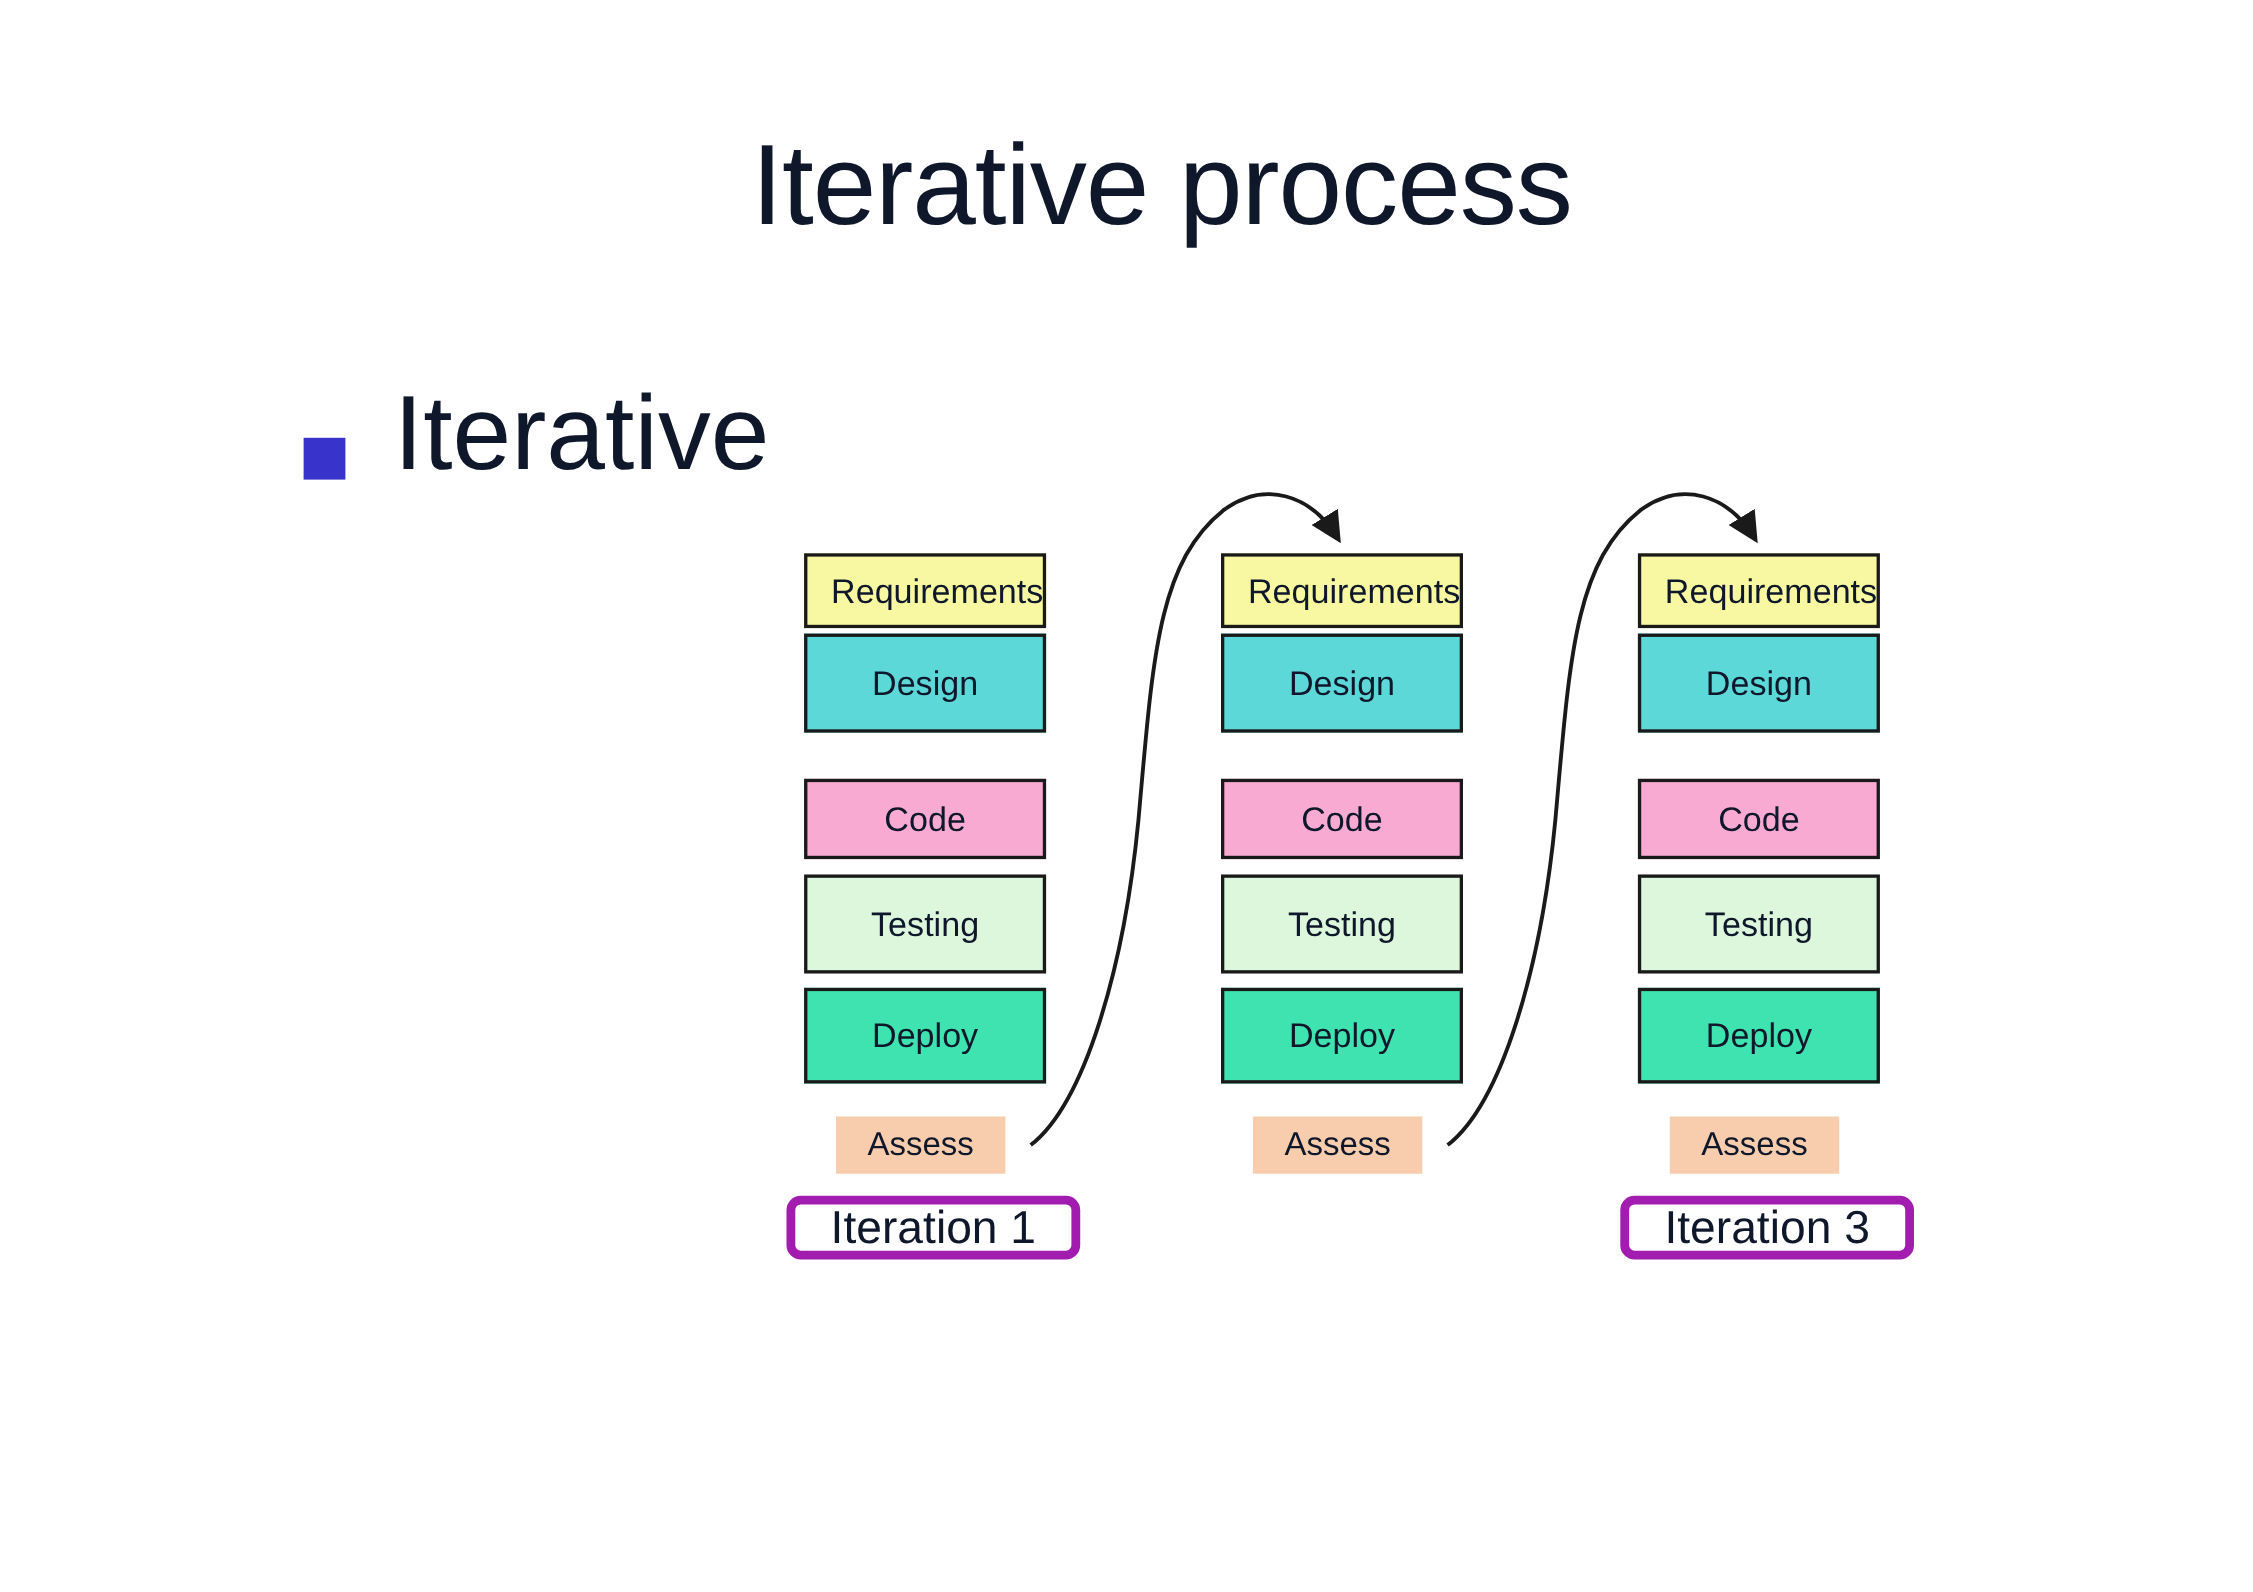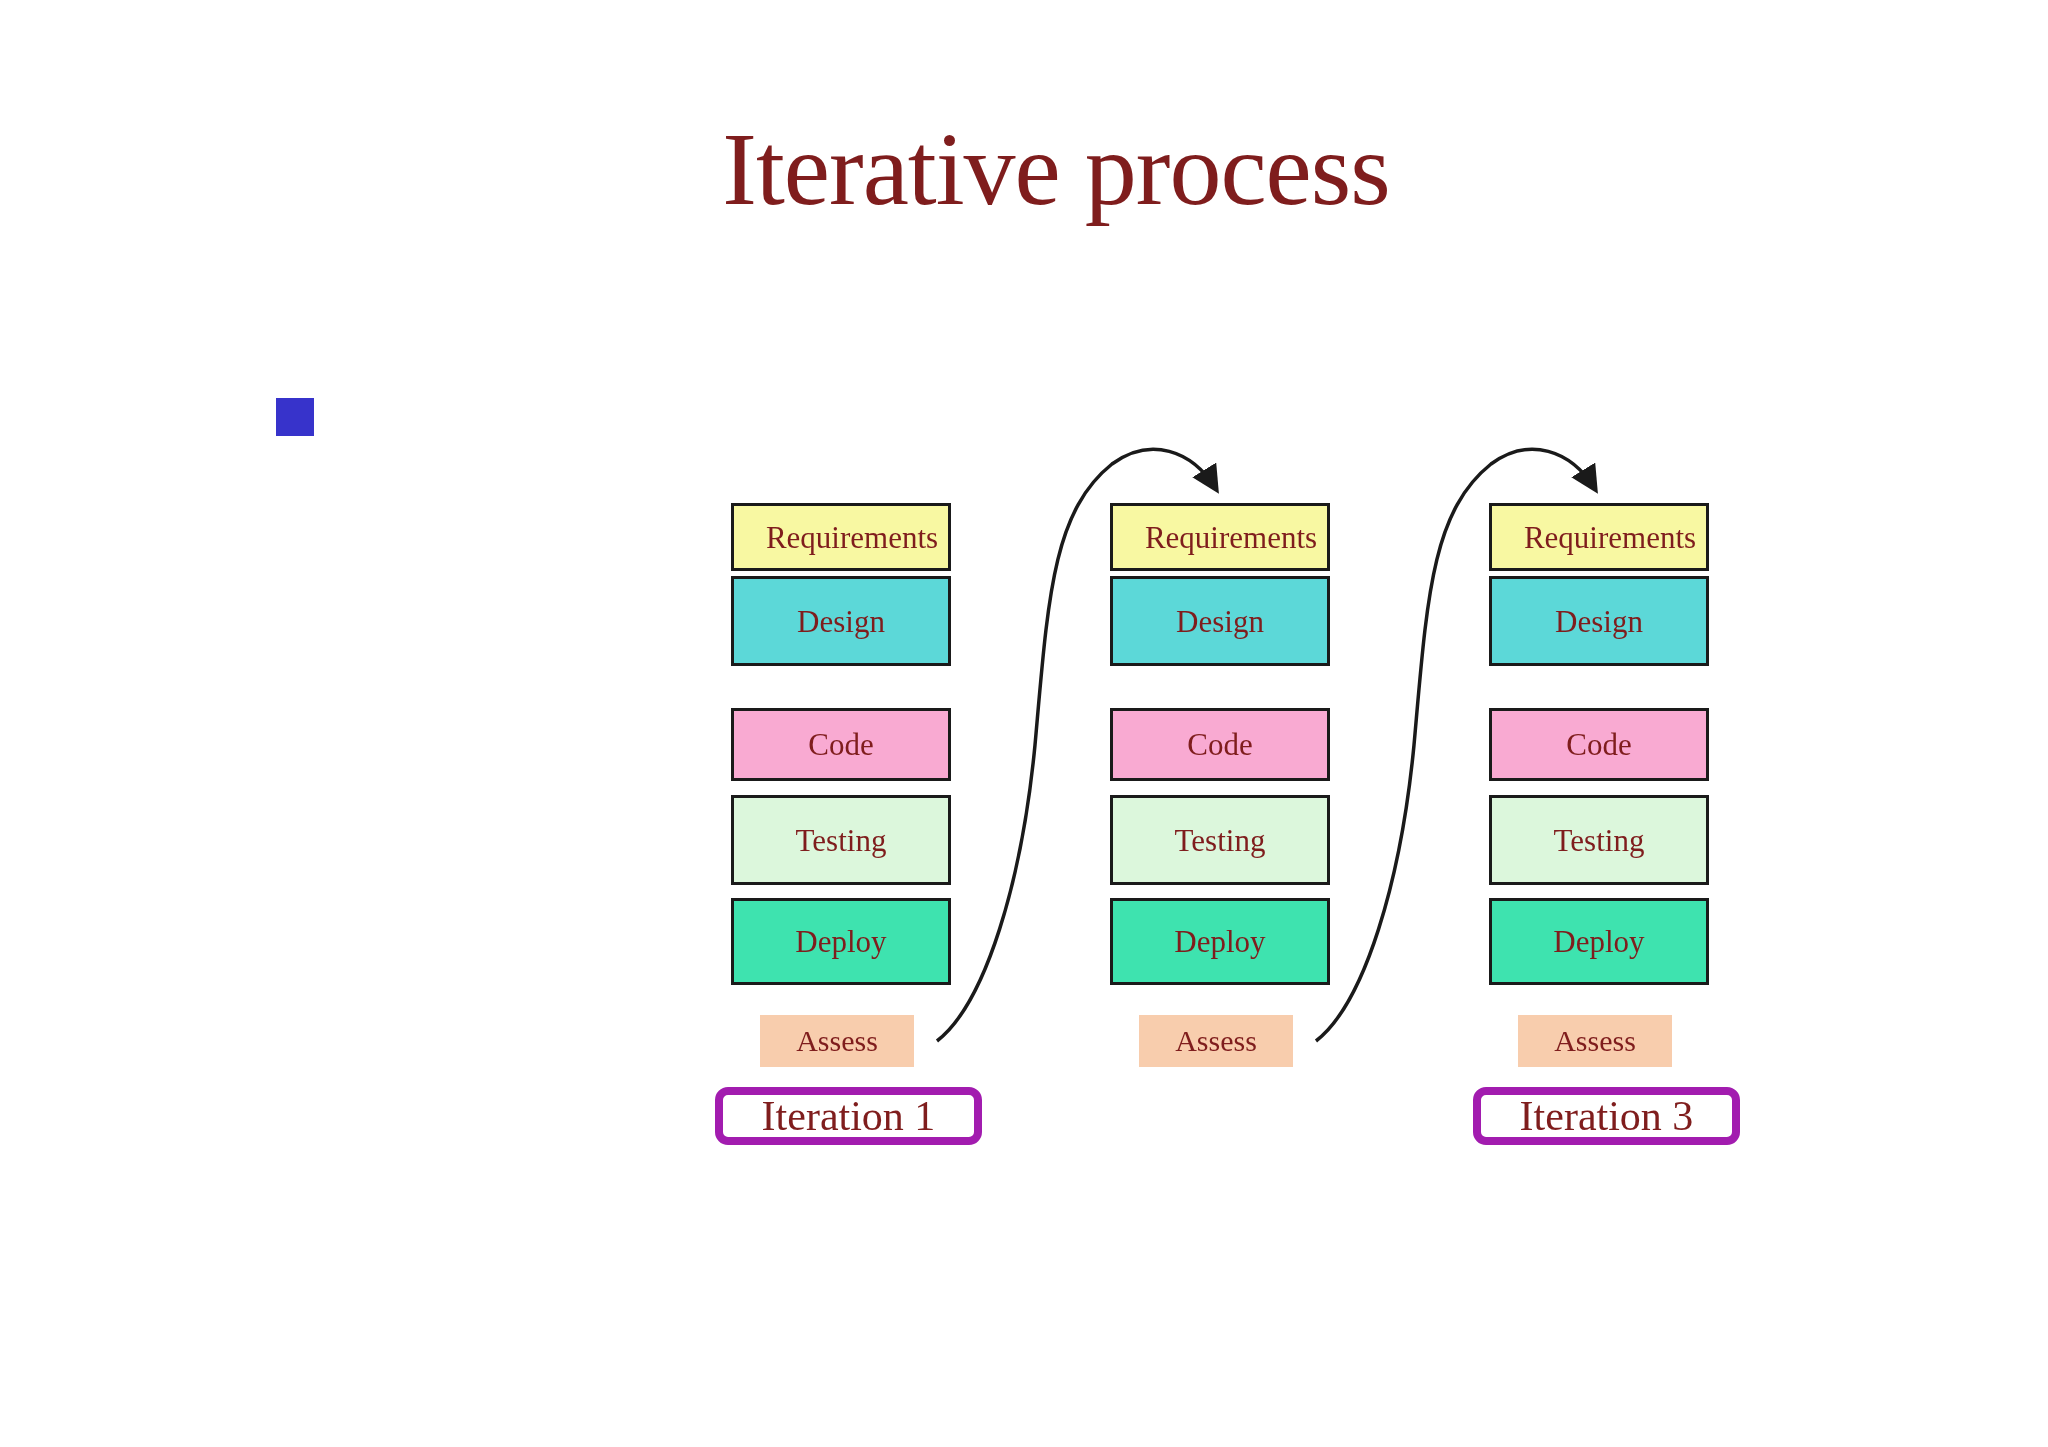--- a/index.html
+++ b/index.html
@@ -1,22 +1,22 @@
 <!DOCTYPE html>
 <html><head>
 <meta charset="utf-8">
 <style>
   html, body { margin: 0; padding: 0; background: #ffffff; }
   .slide {
     position: relative;
     width: 2048px;
     height: 1447px;
     background: #ffffff;
-    font-family: Liberation Serif, serif;
-    color: #7f1d1d;
+    font-family: Liberation Sans, sans-serif;
+    color: #0f172a;
     overflow: hidden;
   }
   .title {
     position: absolute;
     top: 117px;
     left: 1056px;
     transform: translateX(-50%);
     font-size: 104px;
     line-height: 1;
     white-space: nowrap;
@@ -96,20 +96,21 @@
   }
 </style>
 </head>
 <body>
 
 <div class="slide">
 
   <div class="title">Iterative process</div>
 
   <div class="bullet-square" style="background-color: rgb(55, 51, 203);"></div>
+  <div class="bullet-label">Iterative</div>
 
   <div class="col col-1">
     <div class="stage r0" style="background-color: rgb(248, 248, 162);">Requirements</div>
     <div class="stage r1" style="background-color: rgb(92, 216, 216);">Design</div>
     <div class="stage r2" style="background-color: rgb(249, 170, 210);">Code</div>
     <div class="stage r3" style="background-color: rgb(220, 247, 220);">Testing</div>
     <div class="stage r4" style="background-color: rgb(62, 227, 175);">Deploy</div>
     <div class="assess" style="background-color: rgb(248, 205, 173);">Assess</div>
     <div class="iter">Iteration 1</div>
   </div>

